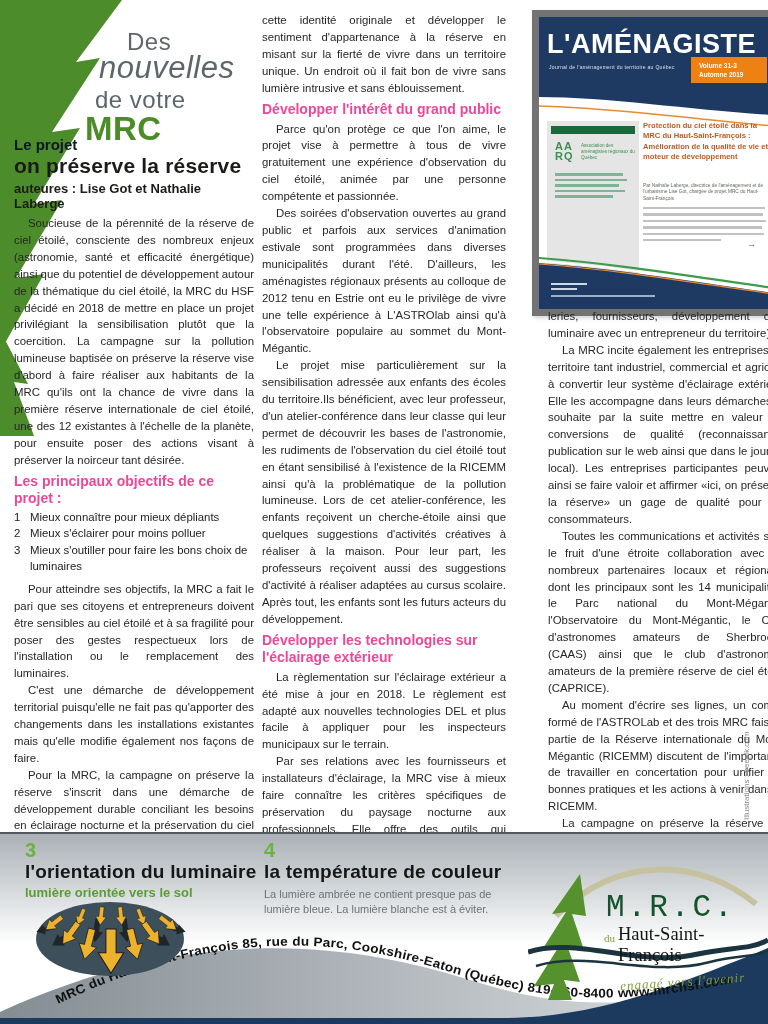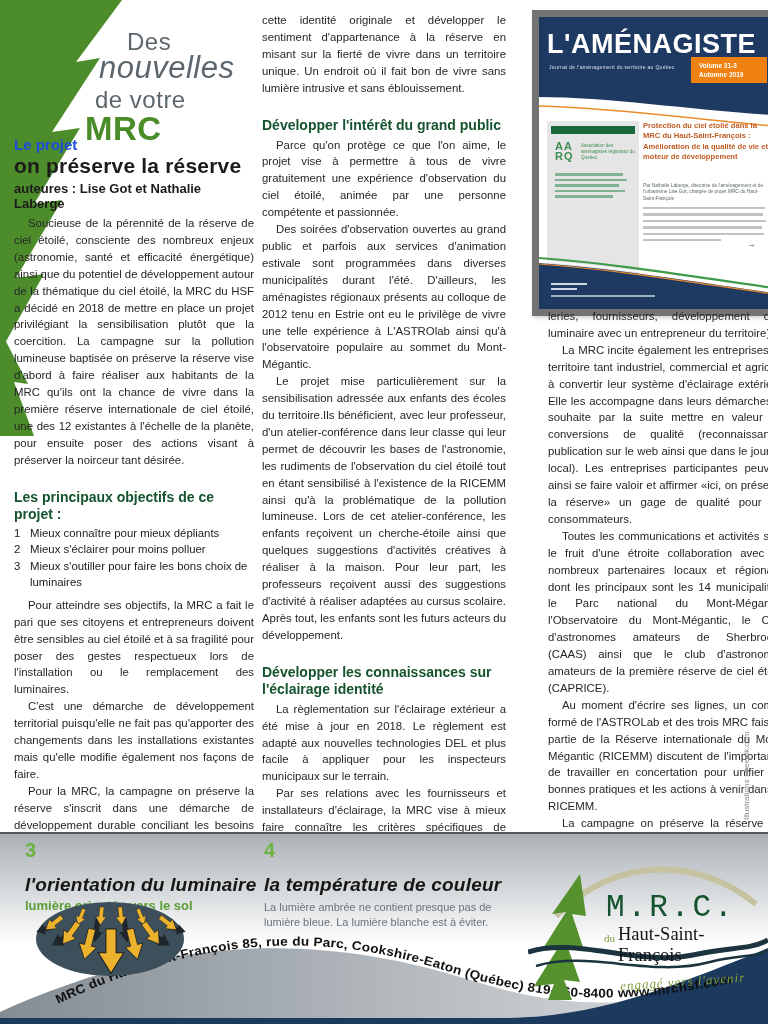--- a/index.html
+++ b/index.html
@@ -9,28 +9,28 @@
   
   #tree-logo{left:0;top:0;}
   .mast-line{position:absolute;color:#5c666c;letter-spacing:.5px;}
   .mast-mrc{color:#4a8c28;font-weight:bold;}
 
   
   .col{position:absolute;top:12px;}
   #col1{left:14px;width:240px;top:136px;}
   #col2{left:262px;width:244px;}
   #col3{left:548px;width:237px;top:308px;}
-  .kicker{color:#1d4ed8;font-weight:bold;font-size:15px;margin:0;}
+  .kicker{color:#0f172a;font-weight:bold;font-size:15px;margin:0;}
   .art-title{font-size:21px;font-weight:bold;color:#1b1b19;margin:1px 0 3px 0;letter-spacing:.2px;}
   .byline{font-size:13px;font-weight:bold;color:#1b1b19;margin:0 0 4px 0;}
   .body-p{font-size:11.4px;line-height:16.9px;text-align:justify;text-indent:14px;margin:0;color:#262626;}
   .body-p.first{margin-top:4px;}
   .noindent{text-indent:0;}
   .runon{text-align-last:justify;}
-  .green-h{color:#14532d;font-weight:bold;font-size:14px;line-height:17px;margin:20px 0 3px 0;}
+  .green-h{color:#ec4899;font-weight:bold;font-size:14px;line-height:17px;margin:4px 0 3px 0;}
   .obj-row{display:flex;font-size:11.4px;line-height:15.8px;margin:1px 0;}
   .obj-num{width:16px;flex:none;}
   .obj-text{flex:1;}
   .spacer8{height:5px;}
   .credit-line{font-size:10.5px;color:#333;text-align:right;margin-top:12px;}
   .illus-credit{left:742px;top:690px;height:130px;font-size:8px;color:#8a8a8a;writing-mode:vertical-rl;transform:rotate(180deg);}
 
   
   #cover{left:532px;top:10px;width:235px;height:292px;background:#fff;border:7px solid #737373;box-shadow:2px 2px 4px rgba(0,0,0,.18);overflow:hidden;}
   .cov-head{position:absolute;left:0;top:0;width:235px;height:78px;background:#1e3a63;}
@@ -50,21 +50,21 @@
   .cov-abstract div{height:2.4px;background:#c2c2c2;margin-bottom:4px;}
   .cov-arrow{position:absolute;left:208px;top:222px;font-size:9px;color:#555;}
   .cov-swoosh2{position:absolute;left:0;bottom:0;width:235px;height:60px;}
 
   
   #bottom-band{left:0;top:832px;width:768px;height:192px;background:linear-gradient(#aab1b6,#ffffff 58%);border-top:2px solid #53585c;box-sizing:border-box;}
   .tip{position:absolute;top:8px;}
   #tip3{left:25px;}
   #tip4{left:264px;}
   .tip-num{font-size:20px;font-weight:bold;color:#6cb33f;line-height:20px;margin:0;}
-  .tip-title{font-size:19px;font-weight:bold;color:#161614;margin:14px 0 2px 0;letter-spacing:.2px;font-style:italic;}
+  .tip-title{font-size:19px;font-weight:bold;color:#161614;margin:1px 0 2px 0;letter-spacing:.2px;}
   .tip-sub{font-size:13px;font-weight:bold;color:#5a9e33;margin:0;}
   .tip-body{font-size:11px;line-height:15px;color:#6d7478;width:232px;margin-top:4px;}
   #orient-graphic{left:32px;top:895px;}
 
   
   #wave-svg{left:0;top:824px;}
   .addr-text{font-size:12.6px;font-weight:bold;fill:#101010;letter-spacing:.2px;}
 
   
   #mrc-logo{left:528px;top:852px;width:240px;height:150px;}
@@ -113,21 +113,21 @@
   <p class="body-p">Adhérer à cette campagne est un engagement social et politique pouvant produire des retombées environnementales et sociales positives.</p>
   <p class="body-p runon">À travers ses actions destinées aux enfants, au grand public et aux professionnels, la MRC souhaite rassembler tout le territoire autour de</p>
 </div>
 
 <div id="col2" class="col">
   <p class="body-p noindent">cette identité originale et développer le sentiment d'appartenance à la réserve en misant sur la fierté de vivre dans un territoire unique. Un endroit où il fait bon de vivre sans lumière intrusive et sans éblouissement.</p>
   <p class="green-h">Développer l'intérêt du grand public</p>
   <p class="body-p">Parce qu'on protège ce que l'on aime, le projet vise à permettre à tous de vivre gratuitement une expérience d'observation du ciel étoilé, animée par une personne compétente et passionnée.</p>
   <p class="body-p">Des soirées d'observation ouvertes au grand public et parfois aux services d'animation estivale sont programmées dans diverses municipalités durant l'été. D'ailleurs, les aménagistes régionaux présents au colloque de 2012 tenu en Estrie ont eu le privilège de vivre une telle expérience à L'ASTROlab ainsi qu'à l'observatoire populaire au sommet du Mont-Mégantic.</p>
   <p class="body-p">Le projet mise particulièrement sur la sensibilisation adressée aux enfants des écoles du territoire.Ils bénéficient, avec leur professeur, d'un atelier-conférence dans leur classe qui leur permet de découvrir les bases de l'astronomie, les rudiments de l'observation du ciel étoilé tout en étant sensibilisé à l'existence de la RICEMM ainsi qu'à la problématique de la pollution lumineuse. Lors de cet atelier-conférence, les enfants reçoivent un cherche-étoile ainsi que quelques suggestions d'activités créatives à réaliser à la maison. Pour leur part, les professeurs reçoivent aussi des suggestions d'activité à réaliser adaptées au cursus scolaire. Après tout, les enfants sont les futurs acteurs du développement.</p>
-  <p class="green-h">Développer les connaissances sur l'éclairage identité</p>
+  <p class="green-h">Développer les technologies sur l'éclairage extérieur</p>
   <p class="body-p">La règlementation sur l'éclairage extérieur a été mise à jour en 2018. Le règlement est adapté aux nouvelles technologies DEL et plus facile à appliquer pour les inspecteurs municipaux sur le terrain.</p>
   <p class="body-p runon">Par ses relations avec les fournisseurs et installateurs d'éclairage, la MRC vise à mieux faire connaître les critères spécifiques de préservation du paysage nocturne aux professionnels. Elle offre des outils qui permettent de distinguer les modèles de luminaires qui sont respectueux du ciel étoilé (dépliants d'information, liste de luminaires conformes) ainsi qu'à améliorer la disponibilité de luminaires conformes (quincail-</p>
 </div>
 
 <div id="cover" class="abs">
   <div class="cov-head"></div>
   <div class="cov-title">L'AMÉNAGISTE</div>
   <div class="cov-tagline">Journal de l'aménagement du territoire au Québec</div>
   <div class="cov-issue">
     <div>Volume 31-3</div>

